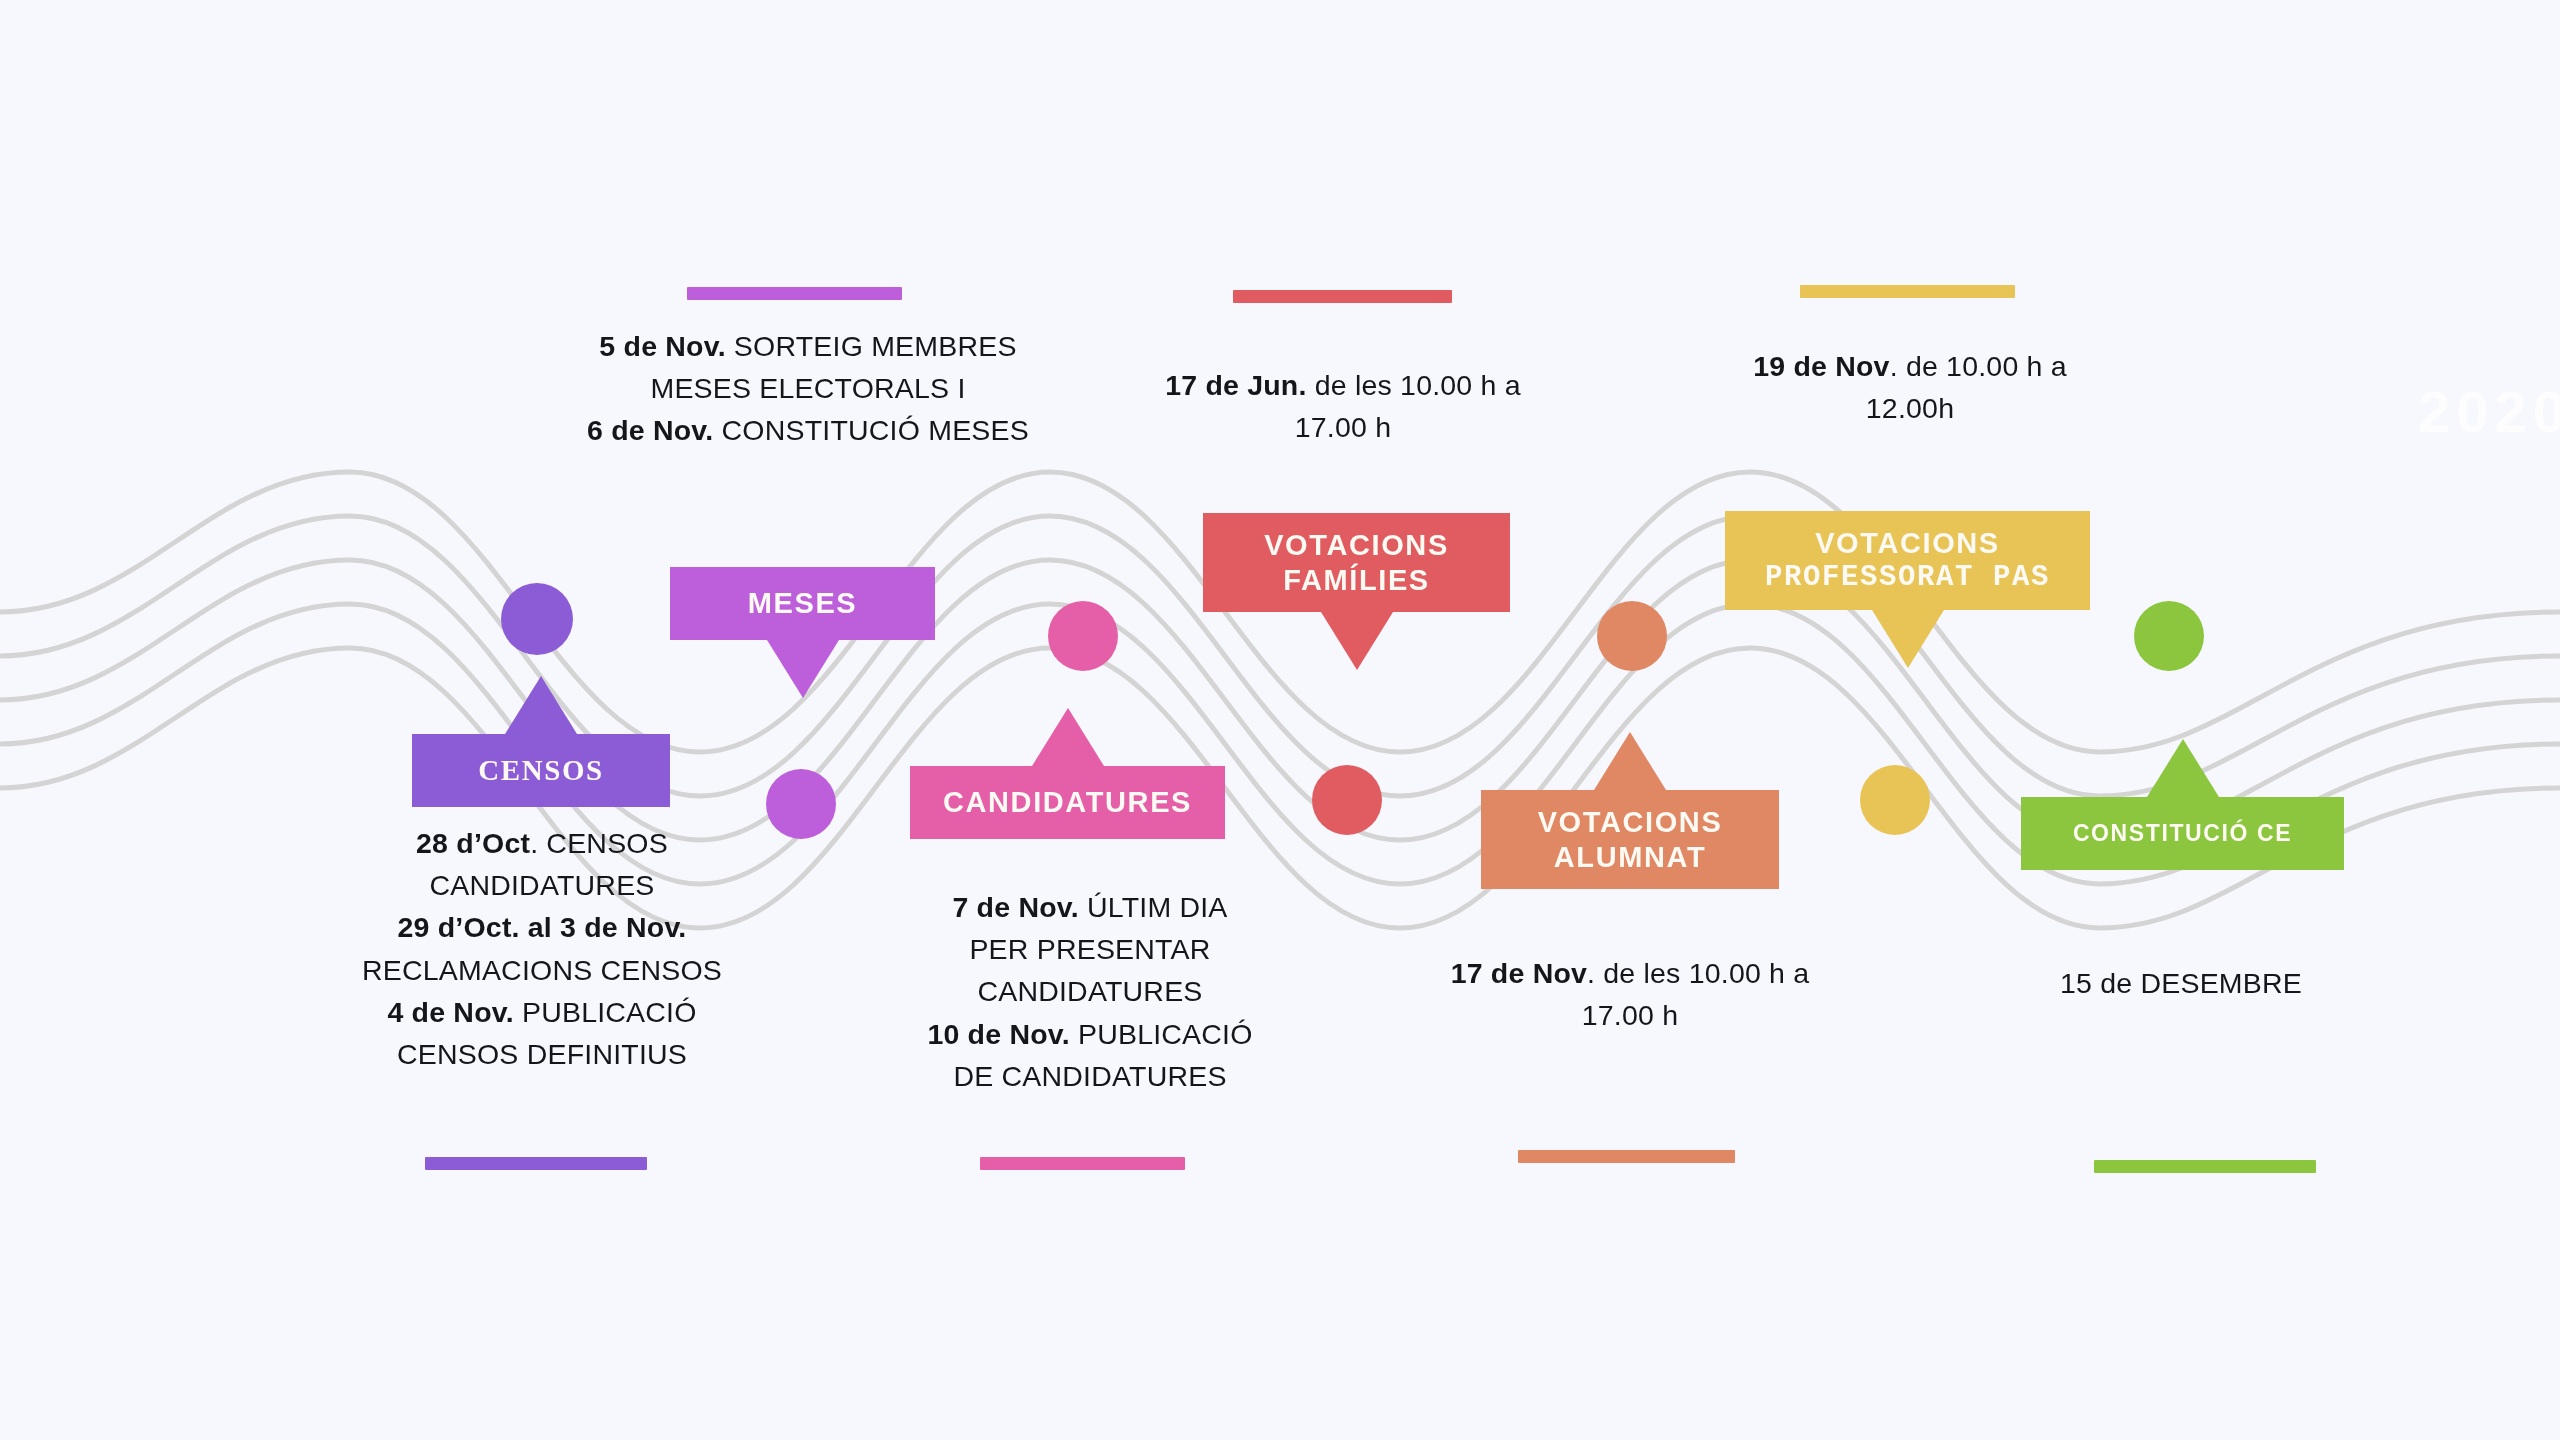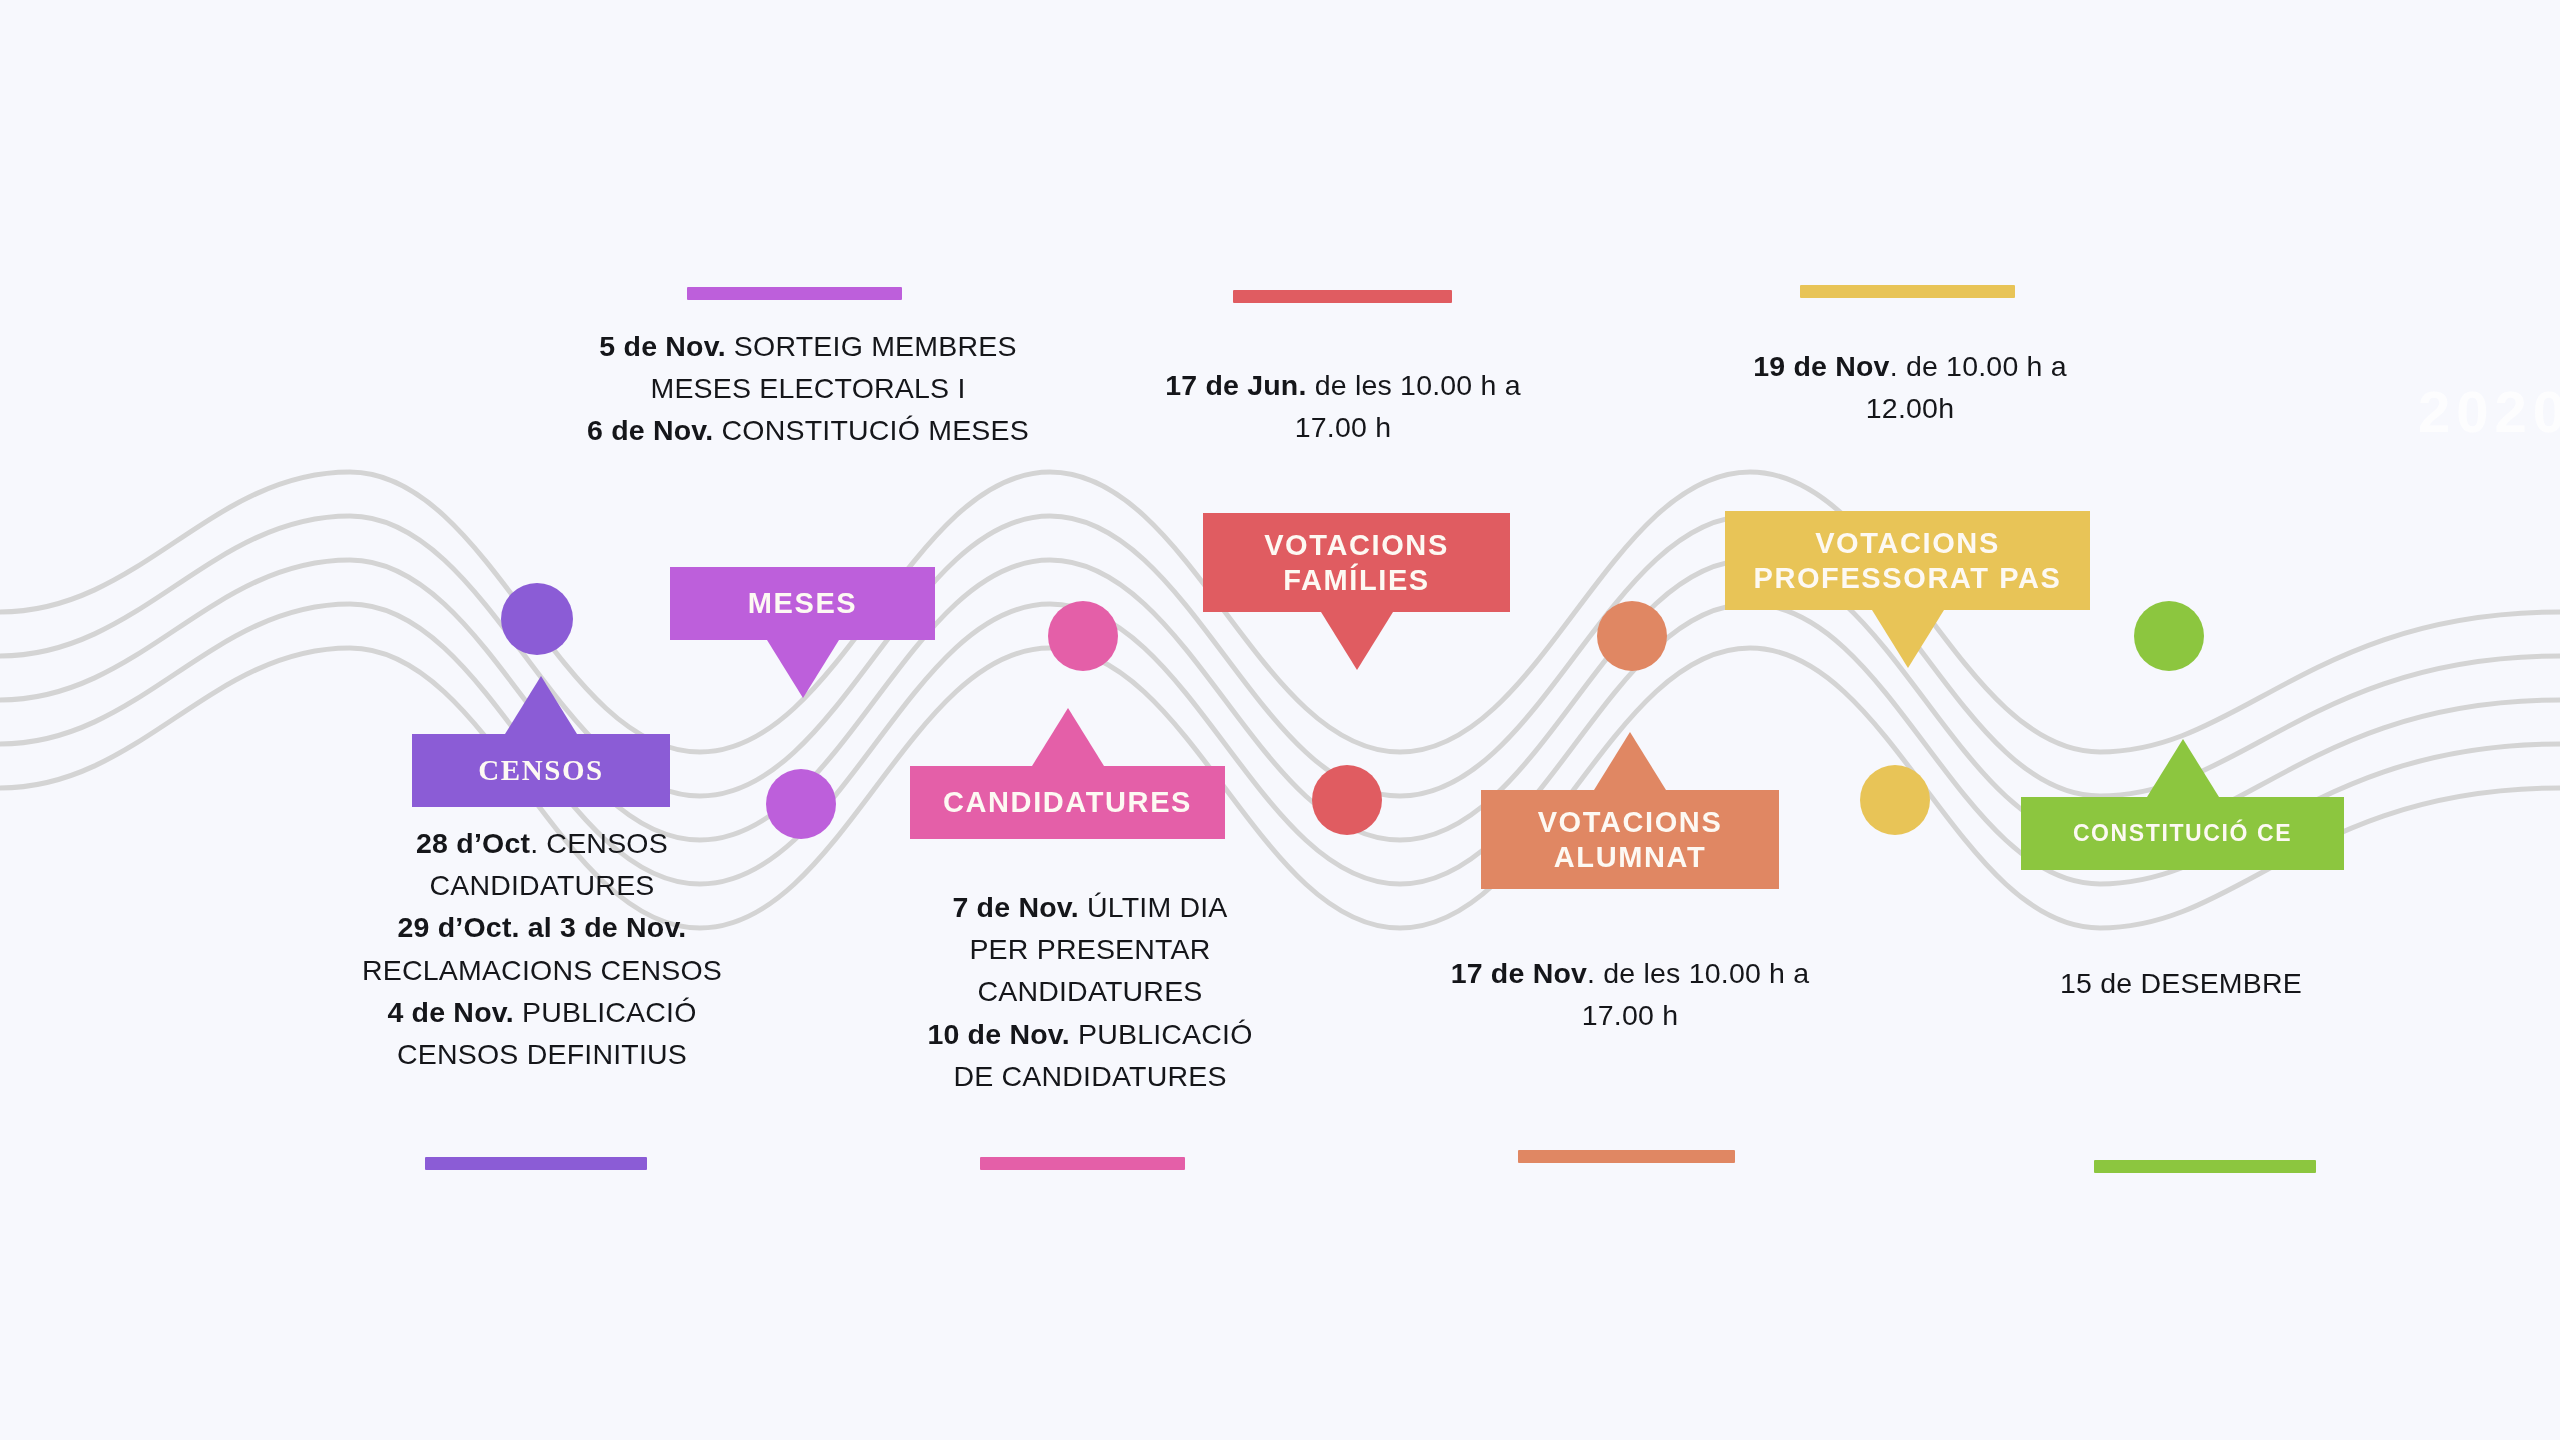--- a/index.html
+++ b/index.html
@@ -103,21 +103,21 @@
     <span style="color:#fdf9f3;display:block;">
       <span style="display:block;">VOTACIONS</span>
       <span style="display:block;">FAMÍLIES</span>
     </span>
     <span class="pointer"></span>
   </div>
 
   <div class="badge down" style="left:1725px;top:511px;width:365px;height:99px;background:#e8c457;color:#e8c457;font-size:29px;">
     <span style="color:#fdf9f3;display:block;">
       <span style="display:block;">VOTACIONS</span>
-      <span style="display:block;">PROFESSORAT PAS</span>
+      <span style="display:block;font-family:Liberation Mono, monospace;">PROFESSORAT PAS</span>
     </span>
     <span class="pointer"></span>
   </div>
 
   <div class="badge up" style="left:412px;top:734px;width:258px;height:73px;background:#8b5cd6;color:#8b5cd6;font-size:29px;font-family:Liberation Serif, serif;">
     <span style="color:#fdf9f3;">CENSOS</span>
     <span class="pointer"></span>
   </div>
 
   <div class="badge up" style="left:910px;top:766px;width:315px;height:73px;background:#e45fa8;color:#e45fa8;font-size:29px;">

